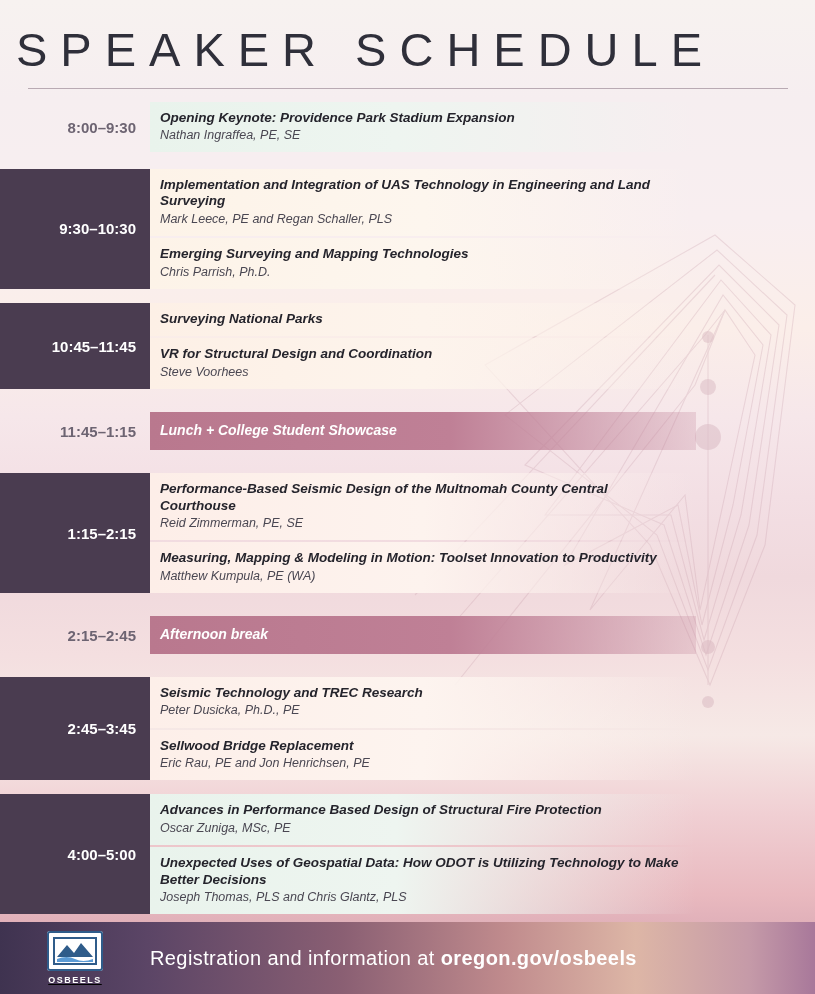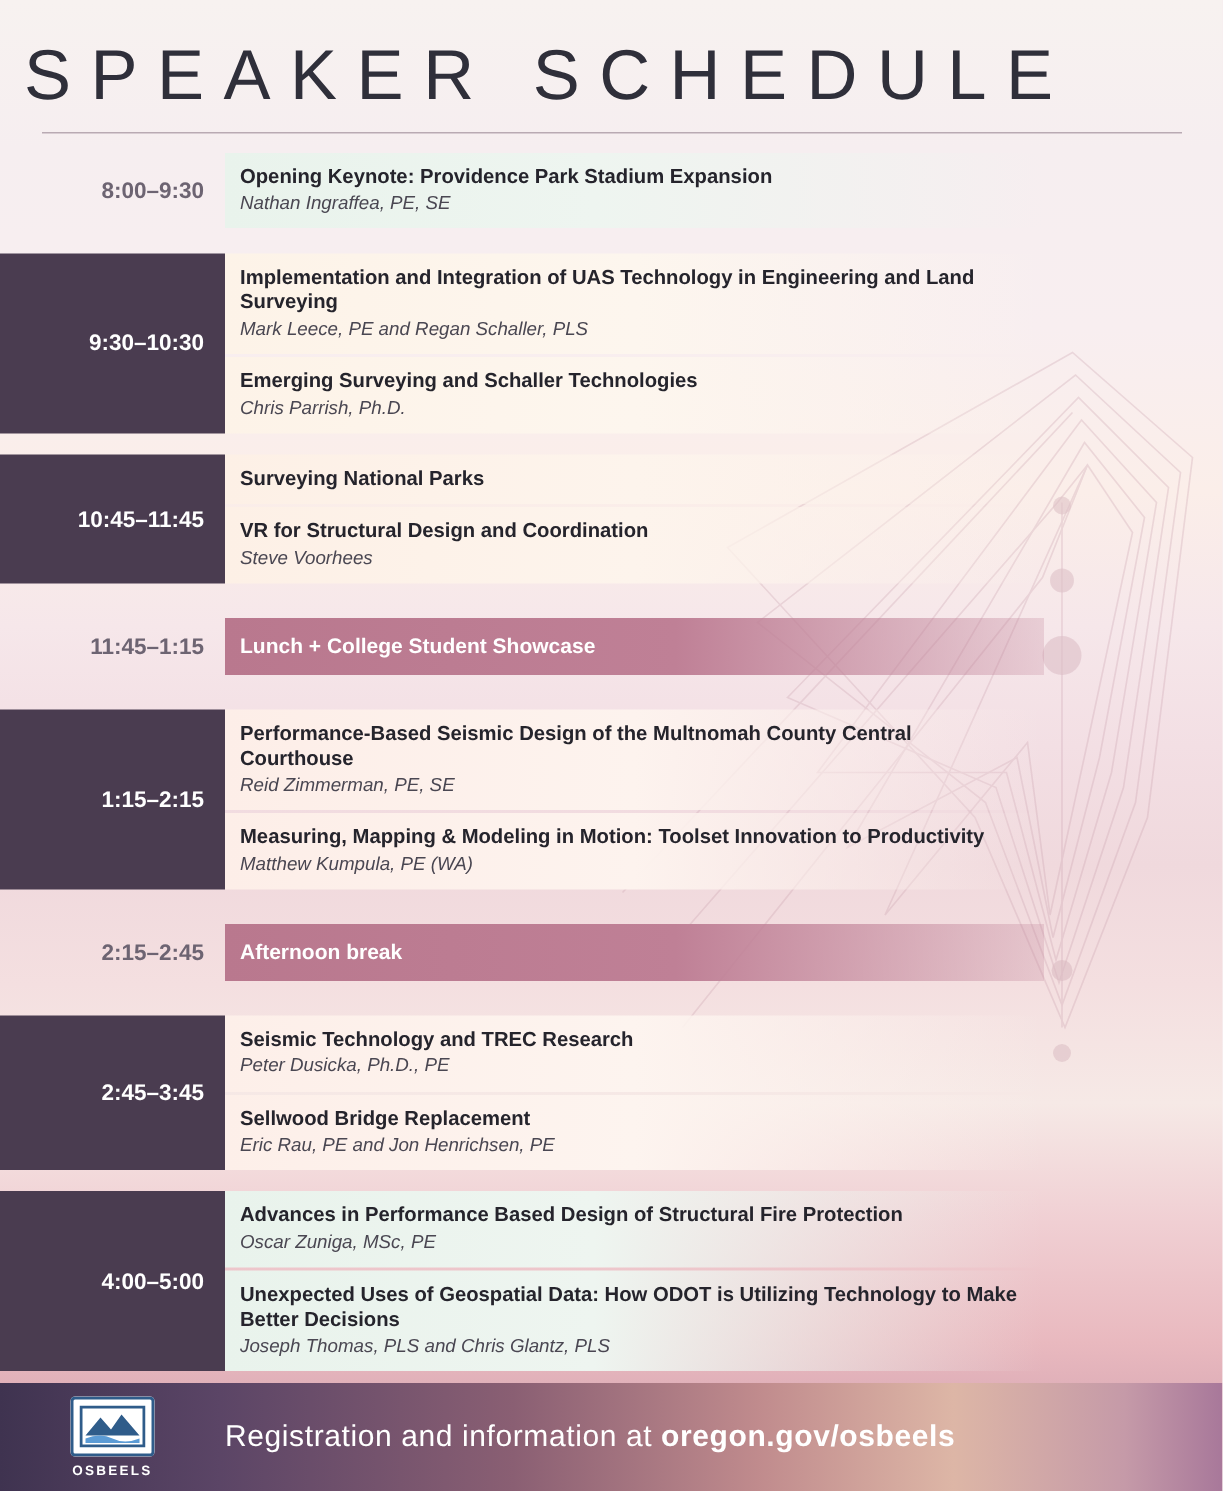--- a/index.html
+++ b/index.html
@@ -50,40 +50,40 @@
     color:#ffffff;font-weight:bold;font-size:15px;
     background:#4a3c50;
   }
   .time.light{background:transparent;color:#6d6472;}
   .sessions{flex:1 1 auto;padding:0;display:flex;flex-direction:column;justify-content:center;}
   .session{
     padding:8px 12px 9px 10px;
     position:relative;
   }
   .session + .session{margin-top:2px;}
-  .s-title{font-size:13.5px;font-weight:bold;color:#25242c;line-height:1.22;}
+  .s-title{font-size:13.5px;font-weight:bold;color:#25242c;line-height:1.22;font-style:italic;}
   .s-speaker{font-size:12.5px;font-style:italic;color:#4a4752;line-height:1.3;margin-top:1px;}
   .band-a{background:linear-gradient(90deg,#e9f3ec 0%,#eef5f0 45%,rgba(238,245,240,0) 100%);}
   .band-b{background:linear-gradient(90deg,#fdf3e8 0%,#fdf6ee 50%,rgba(253,246,238,0) 100%);}
   .band-c{background:linear-gradient(90deg,#fdf0e6 0%,#fdf4ec 50%,rgba(253,244,236,0) 100%);}
   .band-d{background:linear-gradient(90deg,#fdeee8 0%,#fdf3ee 50%,rgba(253,243,238,0) 100%);}
   .band-e{background:linear-gradient(90deg,#fdefe9 0%,#fdf4ef 50%,rgba(253,244,239,0) 100%);}
   .break{
     background:linear-gradient(90deg,#b9788e 0%,#bf8096 55%,rgba(191,128,150,0.25) 100%);
     padding:10px 12px 11px 10px;
   }
   .break .s-title{color:#ffffff;font-weight:bold;font-size:14px;}
   .gapbar{height:14px;}
   .footer{
     position:absolute;left:0;bottom:0;width:815px;height:72px;
     background:linear-gradient(90deg,#3f3350 0%,#5b4566 18%,#8a5f73 42%,#c08b8d 62%,#ddb6a6 78%,#c59aa8 92%,#a8789a 100%);
     display:flex;align-items:center;
   }
   .logo{
-    width:150px;flex:0 0 150px;display:flex;flex-direction:column;align-items:center;justify-content:flex-end;
+    width:150px;flex:0 0 150px;display:flex;flex-direction:column;align-items:center;justify-content:flex-end;text-decoration:underline;
   }
   .logo-mark{
     width:56px;height:40px;background:#ffffff;border-radius:3px;
     display:flex;align-items:center;justify-content:center;
     box-shadow:0 0 0 2px #2f5c8a inset;
   }
   .logo-text{color:#ffffff;font-size:9px;letter-spacing:1.5px;margin-top:4px;font-weight:bold;}
   .footer-text{
     color:#ffffff;font-size:20px;letter-spacing:.4px;text-align:center;
   }
@@ -132,21 +132,21 @@
       </div>
       <div class="gapbar"></div>
       <div class="slot">
         <div class="time">9:30–10:30</div>
         <div class="sessions">
           <div class="session band-b">
             <div class="s-title">Implementation and Integration of UAS Technology in Engineering and Land Surveying</div>
             <div class="s-speaker">Mark Leece, PE and Regan Schaller, PLS</div>
           </div>
           <div class="session band-b">
-            <div class="s-title">Emerging Surveying and Schaller Technologies</div>
+            <div class="s-title">Emerging Surveying and Mapping Technologies</div>
             <div class="s-speaker">Chris Parrish, Ph.D.</div>
           </div>
         </div>
       </div>
       <div class="gapbar"></div>
       <div class="slot">
         <div class="time">10:45–11:45</div>
         <div class="sessions">
           <div class="session band-c">
             <div class="s-title">Surveying National Parks</div>

